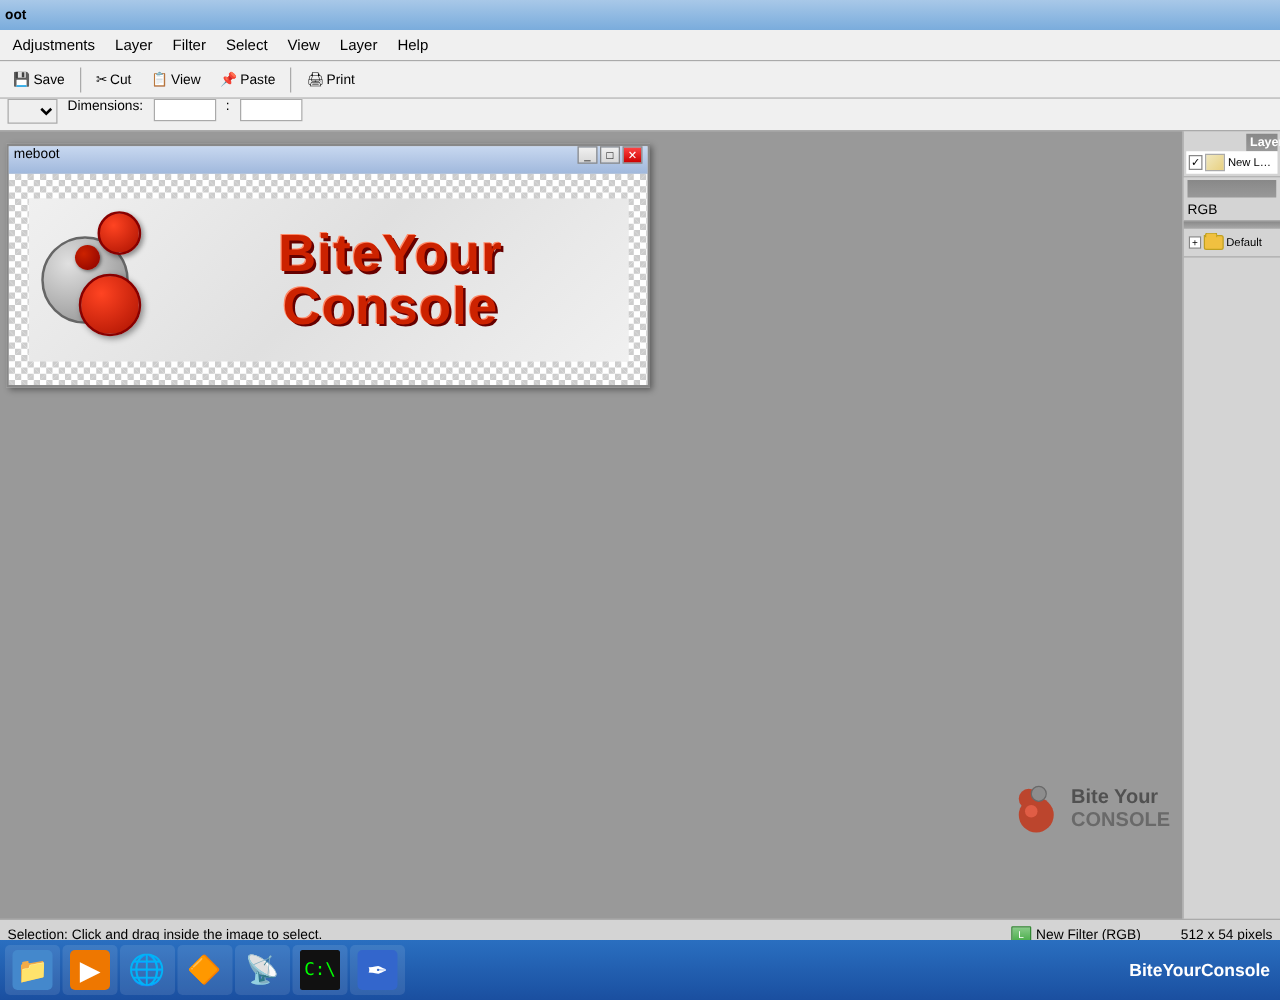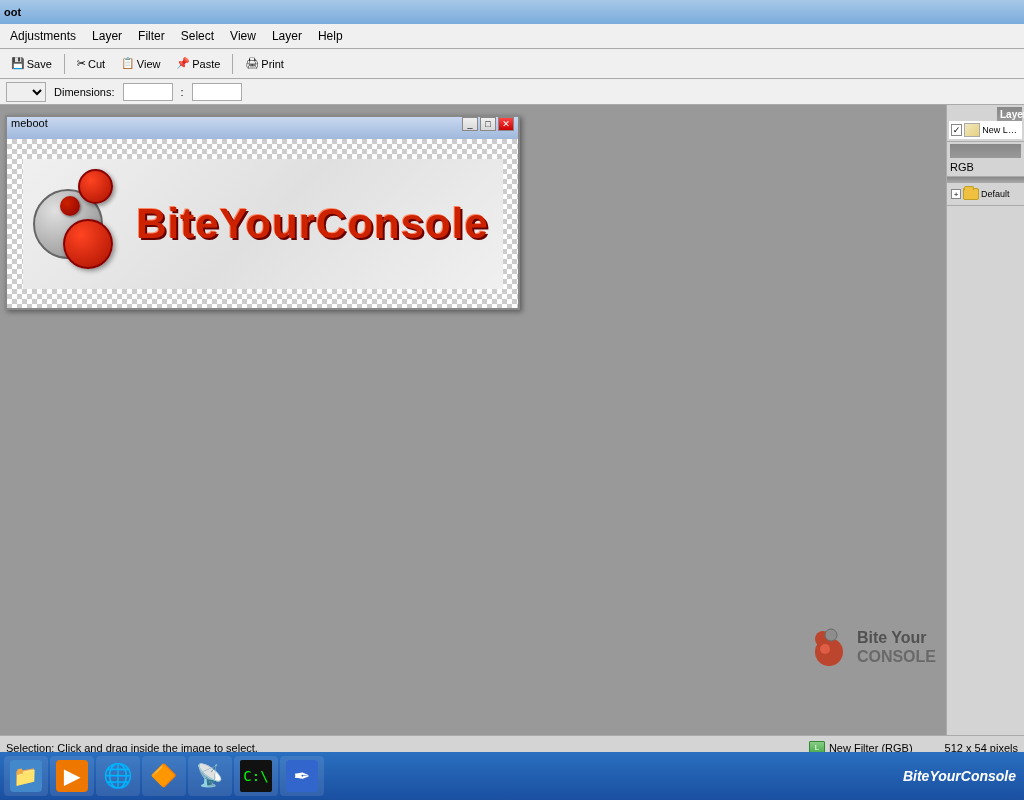--- a/index.html
+++ b/index.html
@@ -54,21 +54,20 @@
       font-size: 11px;
       color: #000;
     }
     .toolbar-sep { width: 1px; height: 20px; background: #aaa; margin: 0 3px; }
 
     
     .options-bar {
       height: 26px;
       background: #f0f0f0;
       display: flex;
-      align-items: center;
       padding: 0 6px;
       border-bottom: 1px solid #aaa;
       gap: 8px;
     }
     .options-bar select {
       height: 20px;
       font-size: 11px;
       border: 1px solid #aaa;
     }
     .options-bar input {
@@ -195,21 +194,21 @@
       border-radius: 50%;
       position: absolute;
       top: 10px;
       left: 55px;
       border: 2px solid #880000;
       box-shadow: 2px 2px 4px rgba(0,0,0,0.4);
     }
     .banner-text {
       flex: 1;
       display: flex;
-      flex-direction: row;
+      flex-direction: column;
       align-items: center;
       justify-content: center;
     }
     .banner-title-top {
       font-size: 42px;
       font-weight: 900;
       color: #cc2200;
       text-shadow: 2px 2px 0 #660000, -1px -1px 0 #ff8866;
       font-family: Arial Black, Impact, sans-serif;
       line-height: 1;
@@ -416,21 +415,20 @@
       gap: 4px;
       padding-right: 4px;
       color: white;
       font-size: 13px;
       font-weight: bold;
     }
     .taskbar-logo-text {
       font-family: Arial Black, sans-serif;
       font-size: 14px;
       color: white;
-      font-style: italic;
     }
 
     .main-content {
       display: flex;
       position: relative;
       height: calc(800px - 20px - 22px - 30px - 26px - 24px - 48px);
     }
     
     .canvas-bg {
       width: 100%;

